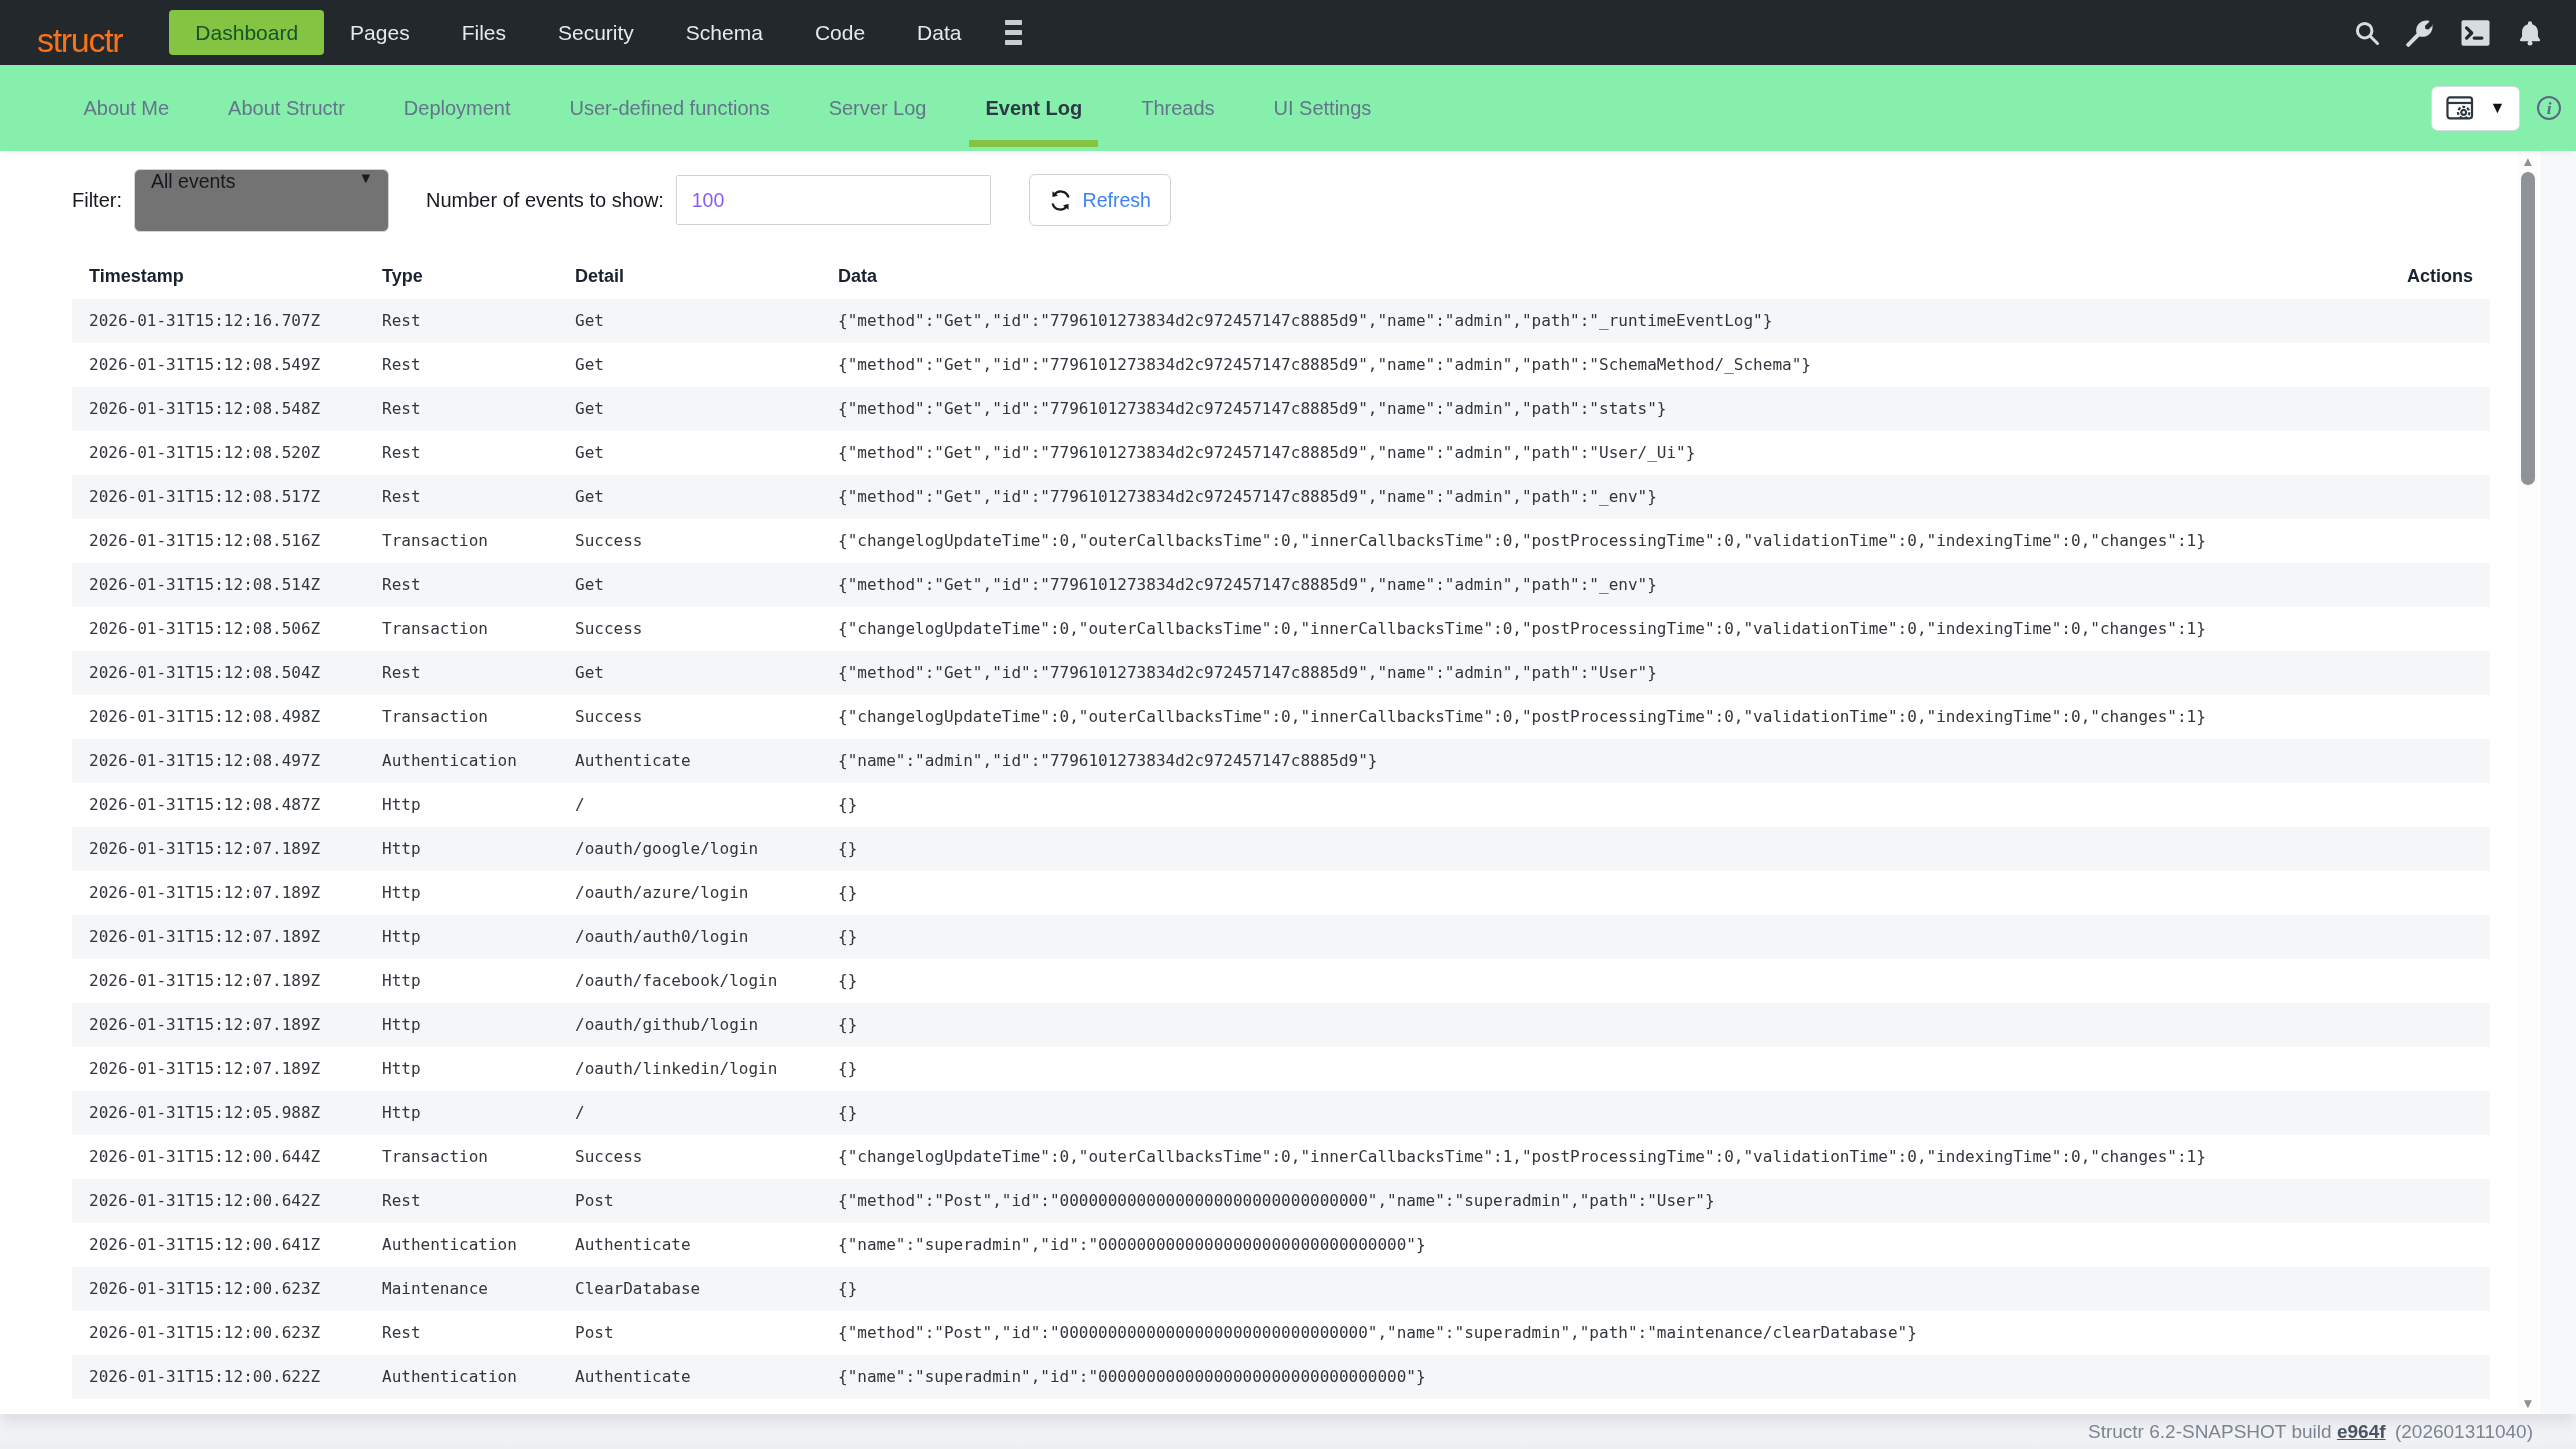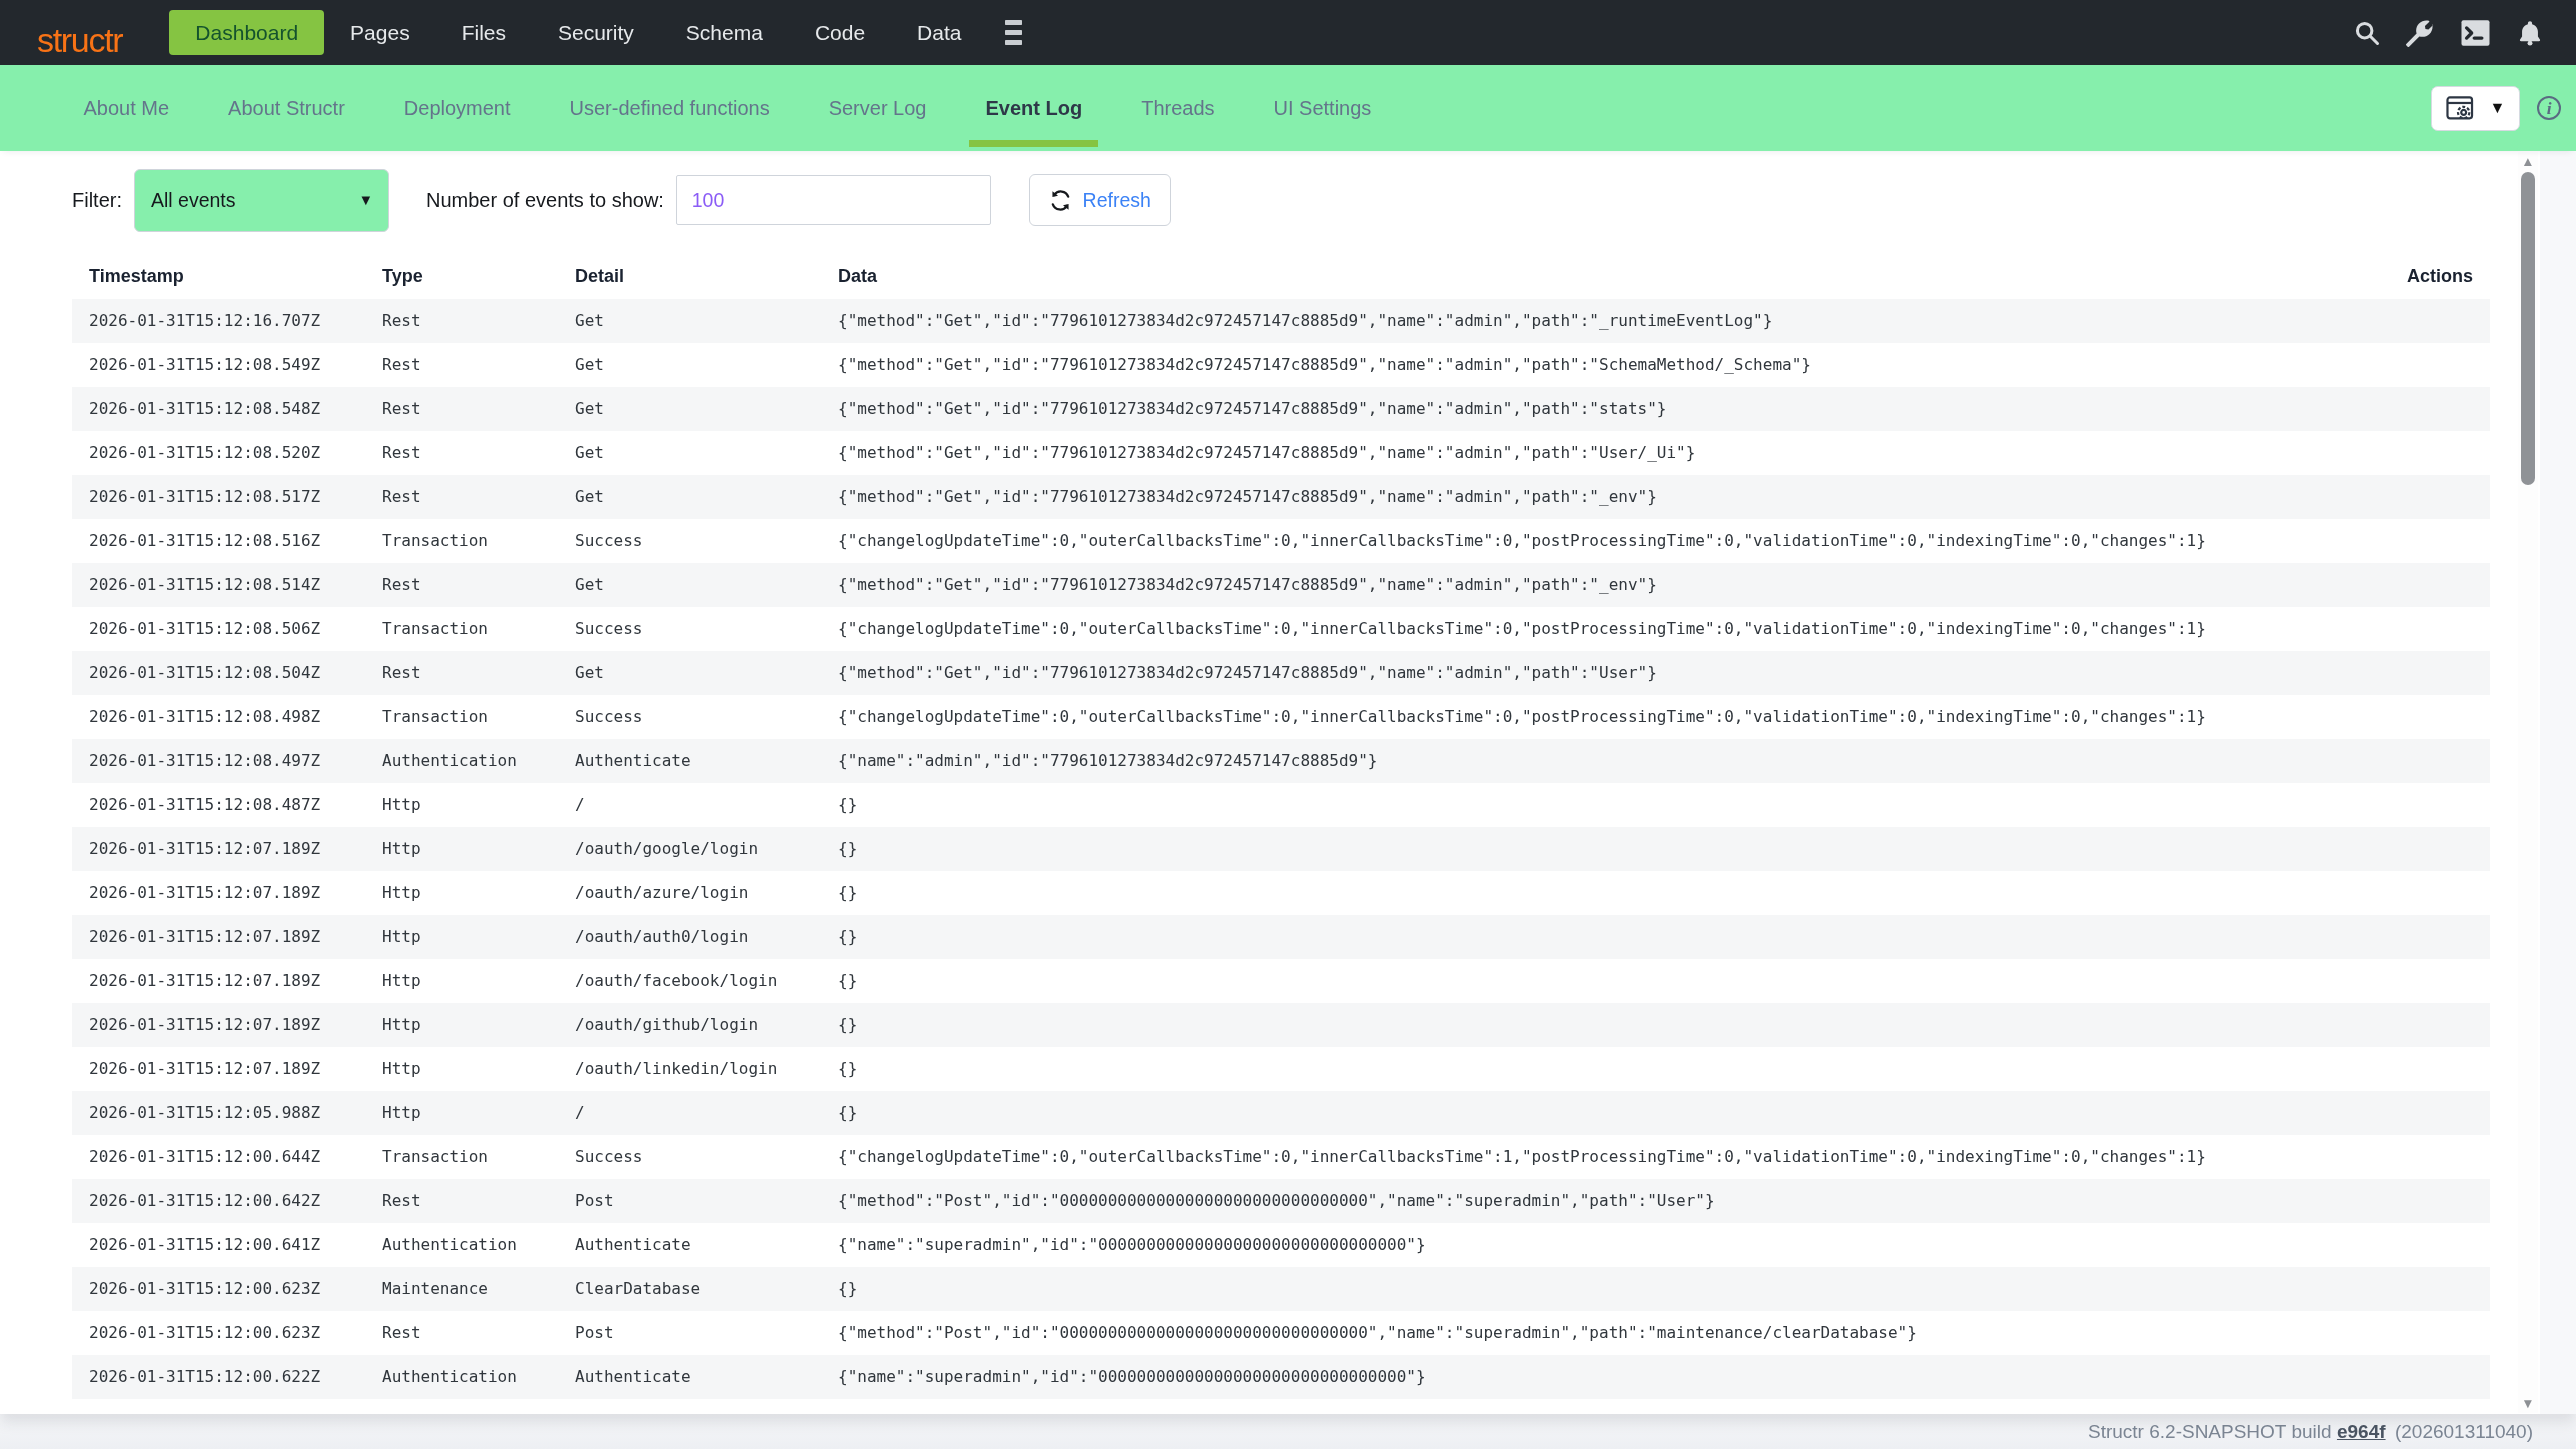--- a/index.html
+++ b/index.html
@@ -34,21 +34,21 @@
   .layout-btn{ display:flex; align-items:center; gap:14.8px; border:1.3px solid #d6dae1; border-radius:6.7px; padding:8px 13.4px; background:#fff; cursor:pointer; }
   .layout-btn .caret{ font-size:16px; color:#111; }
   .info-btn{ width:24px; height:24px; border:2px solid #5a6a82; border-radius:50%; color:#5a6a82; font-family:"Liberation Serif",serif; font-style:italic; font-weight:bold; font-size:17.4px; display:flex; align-items:center; justify-content:center; cursor:pointer; }
 
   
   .main{ position:absolute; top:151px; left:0; right:0; bottom:35px; background:#ffffff; box-shadow:0 8px 13.4px rgba(30,40,60,.12); z-index:10; }
 
   
   .toolbar{ display:flex; align-items:center; margin:24px 0 0 72px; height:50px; font-size:20px; color:#16191d; }
   .toolbar label{ margin-right:12px; }
-  .select{ position:relative; width:255px; height:63px; border:1.3px solid var(--border); border-radius:6px; background:#86efac; display:flex; align-items:center; padding-left:16px; font-size:19.5px; color:#16191d; cursor:pointer; }
+  .select{ position:relative; width:255px; height:63px; border:1.3px solid var(--border); border-radius:6px; background:#737373; display:flex; align-items:flex-start; padding-left:16px; font-size:19.5px; color:#16191d; cursor:pointer; }
   .select .caret{ position:absolute; right:14.8px; font-size:14.8px; color:#16191d; }
   .count-label{ margin-left:37px;text-align:right; }
   .count-input{ width:315px; height:50px; border:1.3px solid var(--border); border-radius:2px; font-size:19.5px; color:#8b5cf6; padding-left:14.8px; font-family:"Liberation Sans",sans-serif; outline:none; }
   .refresh-btn{ margin-left:38px; display:flex; align-items:center; gap:10.7px; height:52px; padding:0 19px; background:#fff; border:1.3px solid var(--border); border-radius:6px; font-size:19.5px; color:#3b82f6; cursor:pointer; }
 
   
   .table{ margin:29.5px 86px 0 72px; }
   .t-head{ display:grid; grid-template-columns:293px 193px 263px 1fr auto; padding:0 17px; height:44px; align-items:center; font-weight:bold; font-size:18px; color:#1a2230; }
   .t-head .h-actions{ text-align:right; }
   .t-row{ display:grid; grid-template-columns:293px 193px 263px 1fr; align-items:center; height:44px; padding:0 17px; font-family:"DejaVu Sans Mono","Liberation Mono",monospace; font-size:16px; color:#30363c; white-space:nowrap; overflow:hidden; }

